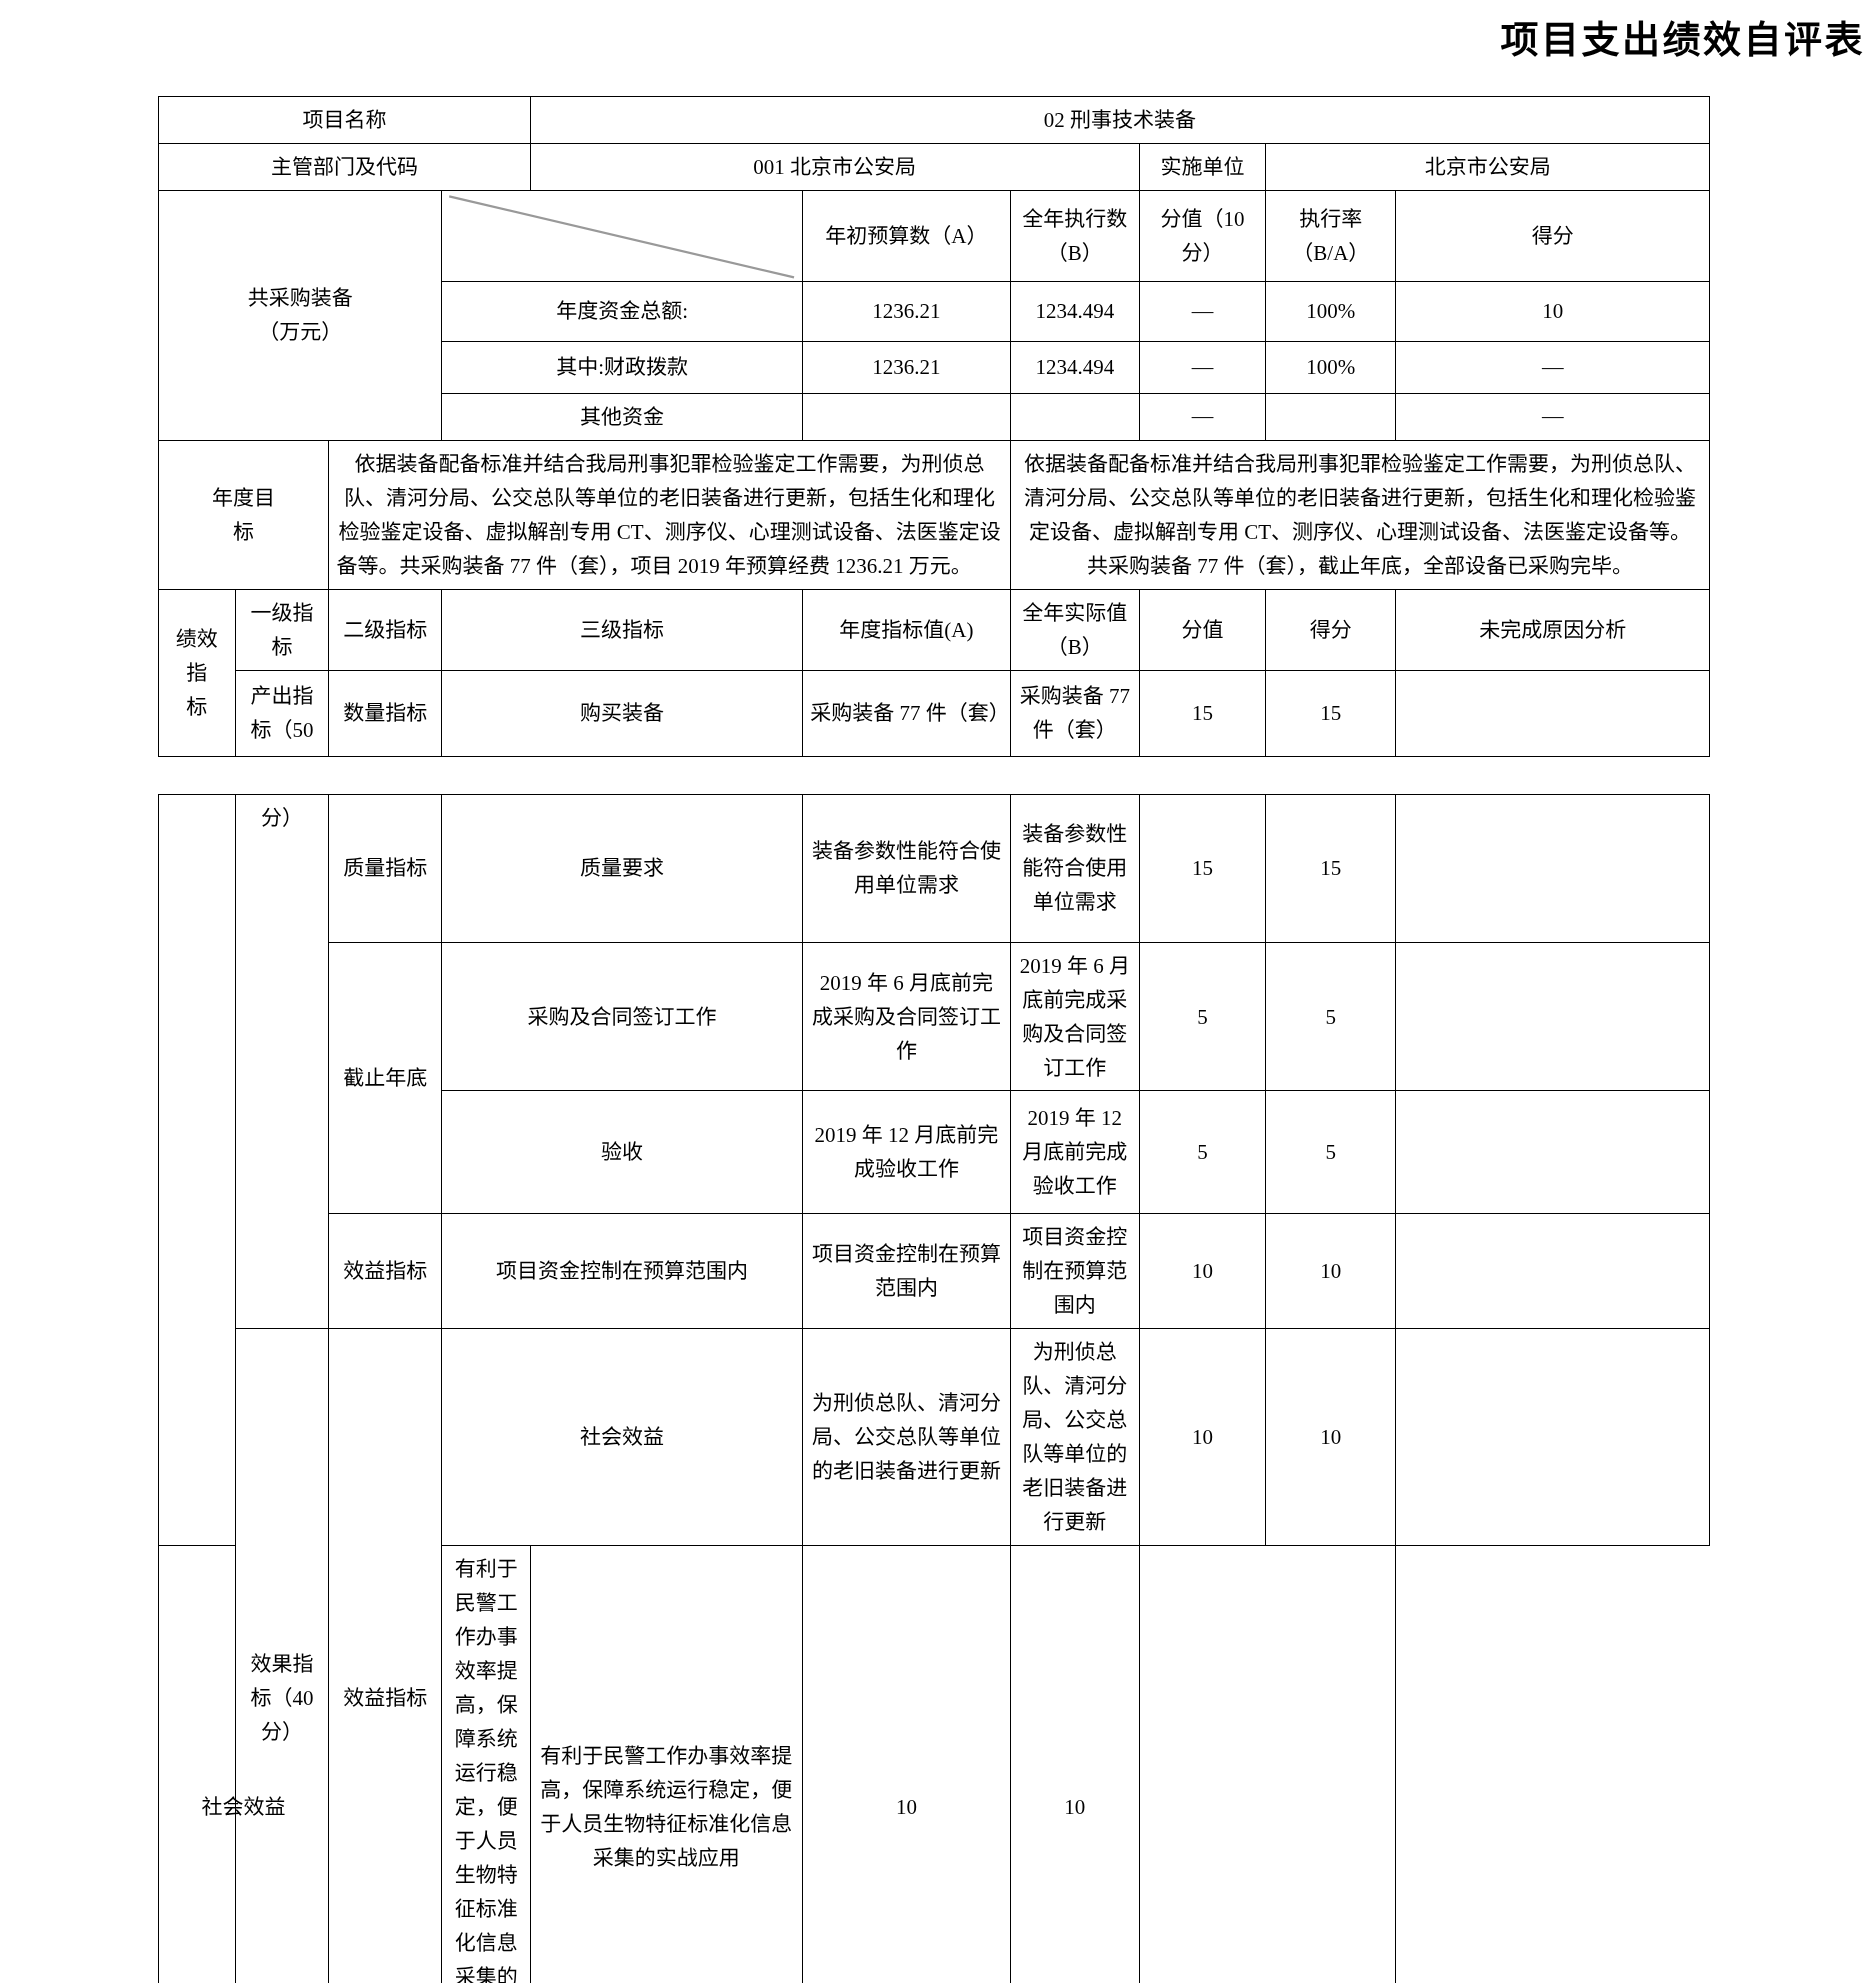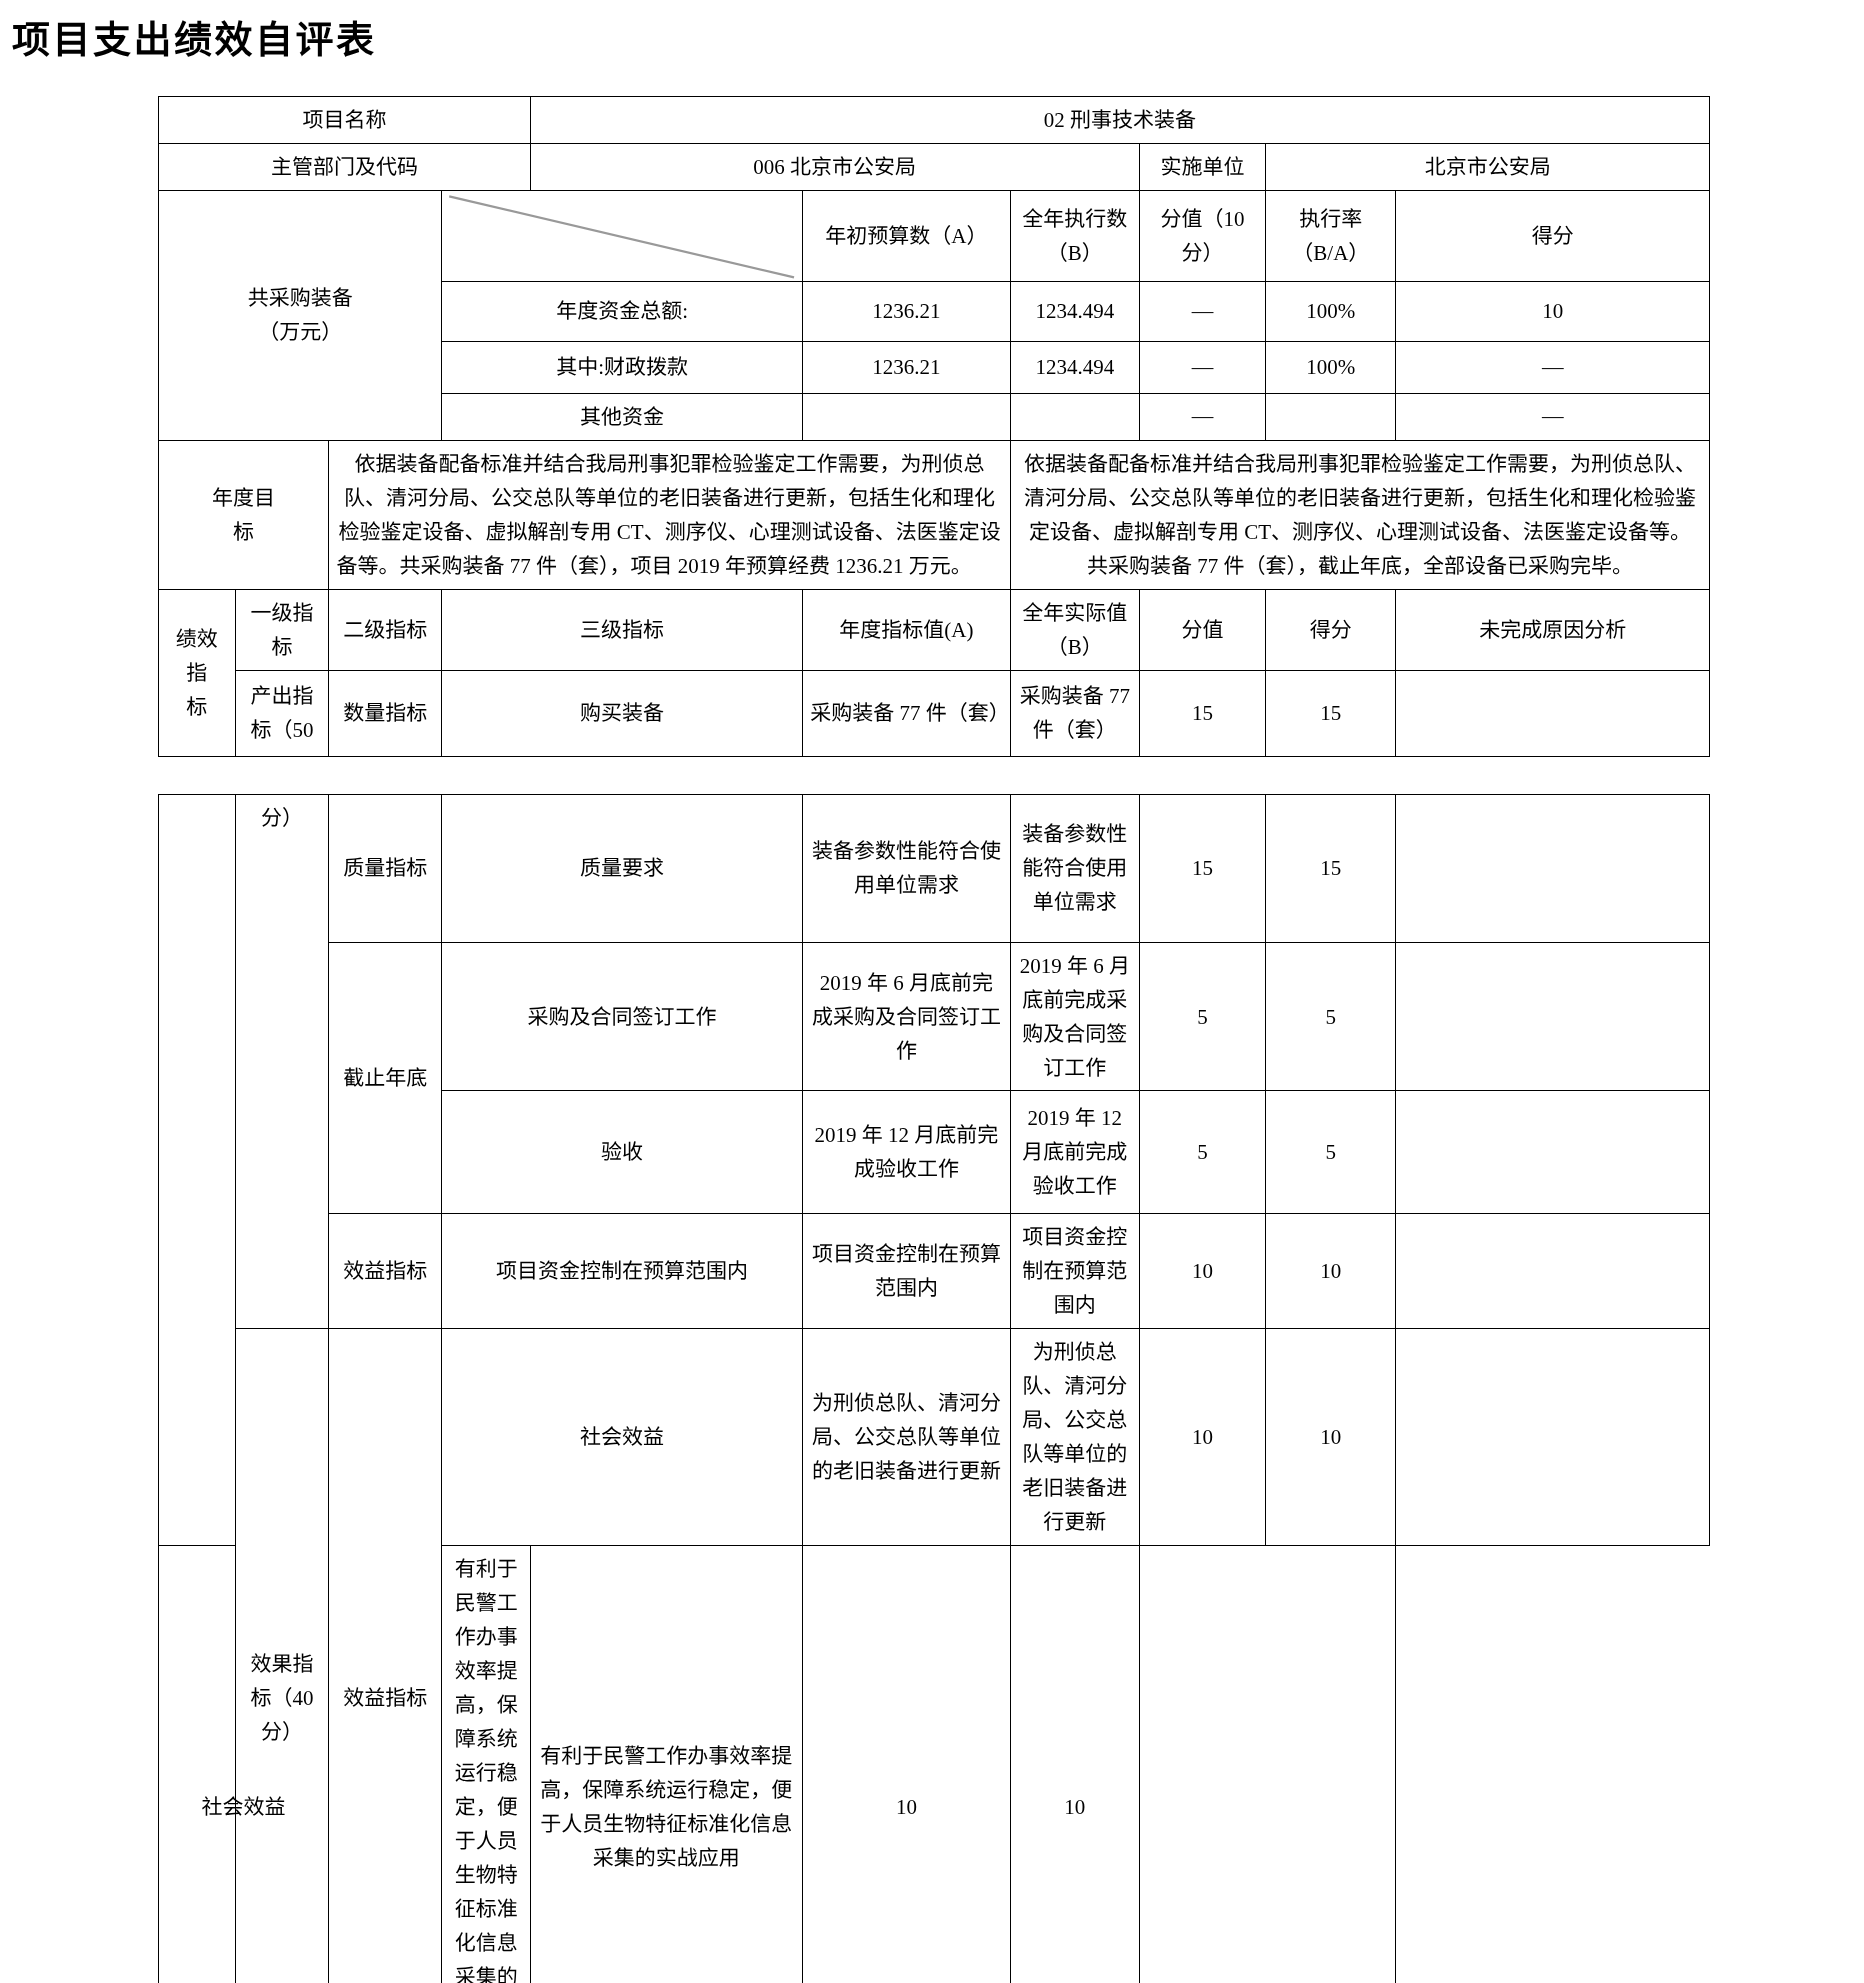--- a/index.html
+++ b/index.html
@@ -14,27 +14,26 @@
     font-family: "Liberation Serif", "DejaVu Serif", serif;
     color: #000000;
     position: relative;
   }
   .page {
     width: 1865px;
     box-sizing: border-box;
     padding: 0;
   }
   .title {
-    text-align: left;
+    text-align: right;
     font-size: 38px;
     font-weight: bold;
     letter-spacing: 2.5px;
     margin: 15px 0 0 0;
     line-height: 1.35;
-    padding-left: 12px;
   }
   .subtitle {
     text-align: center;
     font-size: 22.4px;
     margin: 18.3px 0 0 0;
     letter-spacing: 0.8px;
   }
 
   .tbl-wrap {
     width: 1865px;
@@ -117,21 +116,21 @@
       </colgroup>
 
       <tbody>
           <tr>
         <td colspan="4">项目名称</td>
         <td colspan="7" class="lead">02 刑事技术装备</td>
       </tr>
 
       <tr>
         <td colspan="4">主管部门及代码</td>
-        <td colspan="3" class="lead">006 北京市公安局</td>
+        <td colspan="3" class="lead">001 北京市公安局</td>
         <td>实施单位</td>
         <td colspan="3" class="lead">北京市公安局</td>
       </tr>
 
       <tr style="height:91px">
         <td colspan="3" rowspan="4">
           <div>共采购装备</div>
           <div>（万元）</div>
         </td>
         <td colspan="2" class="slash">

